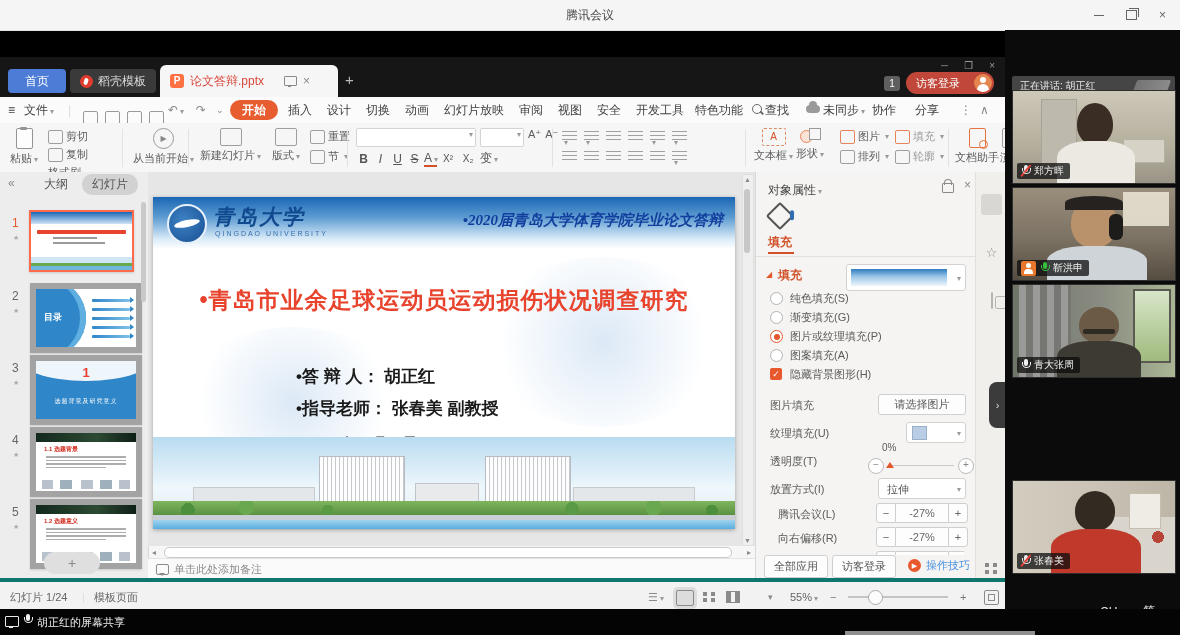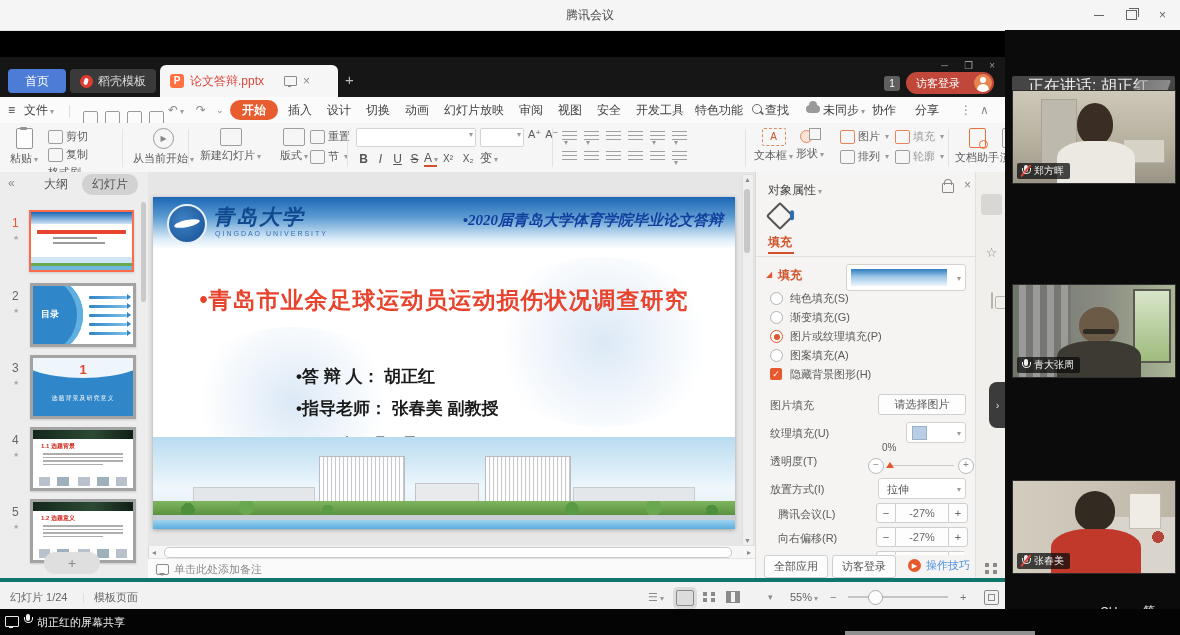--- a/index.html
+++ b/index.html
@@ -64,21 +64,21 @@
   .shapeic{width:20px;height:16px;position:relative}
   .shapeic::before{content:"";position:absolute;left:0;top:2px;width:11px;height:11px;border:1.5px solid #e8845a;border-radius:50%;background:#fbe3d6}
   .shapeic::after{content:"";position:absolute;left:9px;top:0;width:10px;height:10px;border:1.5px solid #9a9a9a;background:#f6f6f6}
   .docass{width:15px;height:18px;border:1px solid #e8733f;border-radius:2px;position:relative}
   .docass::after{content:"";position:absolute;right:-3px;bottom:-2px;width:7px;height:7px;border-radius:50%;border:1.5px solid #e8733f}
   
   #sidebar{left:0;top:115px;width:148px;height:406px;background:#ededed;border-right:1px solid #d9d9d9}
   .sb-chev{position:absolute;left:8px;top:4px;color:#8a8a8a;font-size:12px}
   #sb-outline{position:absolute;left:44px;top:4px;font-size:12px;color:#555}
   #sb-slides{position:absolute;left:82px;top:2px;font-size:12px;color:#555;background:#d2d2d2;border-radius:10px;padding:2px 10px}
-  .thumb{position:absolute;left:30px;width:100px;height:58px;background:#fff;border:3px solid #a3a3a3;box-shadow:0 1px 2px rgba(0,0,0,.15);overflow:hidden}
+  .thumb{position:absolute;left:30px;width:100px;height:58px;background:#fff;border:6px solid #a3a3a3;box-shadow:0 1px 2px rgba(0,0,0,.15);overflow:hidden}
   .thumb.sel{border:2px solid #ff6b4a;left:29px;width:101px}
   .tnum{position:absolute;left:12px;font-size:12px;color:#666}
   .tnum.sel{color:#e8582d}
   .tstar{position:absolute;left:13px;font-size:7px;color:#a8a8a8}
   .mini-band{height:12px;background:linear-gradient(180deg,#1a67b5,#cfe4f5)}
   .mini-red{margin:6px 6px 0;height:4px;background:#e8432d;border-radius:1px}
   .mini-line{margin:3px 22px 0;height:2px;background:#9a9a9a}
   .mini-photo{position:absolute;bottom:0;left:0;right:0;height:13px;background:linear-gradient(180deg,#cfe6f4 0 45%,#6aa84f 45% 70%,#6fb6dd 70%)}
   .toc-circle{position:absolute;left:-18px;top:-8px;width:68px;height:74px;border-radius:50%;background:#2f86c8;box-shadow:inset -6px 0 0 #5fb0e0}
   .toc-txt{position:absolute;left:8px;top:22px;color:#fff;font-size:9px;font-weight:bold}
@@ -188,21 +188,21 @@
   .ovl-sq{position:relative;width:11px;height:11px;border:1.5px solid #b8b4ae;margin:4px;border-radius:2px}
   .ovl-sq::after{content:"";position:absolute;left:3px;top:3px;width:11px;height:11px;border:1.5px solid #b8b4ae;border-radius:2px;background:#f0efec}
   .grid88{position:absolute;left:8px;width:14px;height:13px;background:
     radial-gradient(circle at 3px 3px,#8a8a8a 0 2.4px,transparent 2.4px),
     radial-gradient(circle at 11px 3px,#8a8a8a 0 2.4px,transparent 2.4px),
     radial-gradient(circle at 3px 10px,#8a8a8a 0 2.4px,transparent 2.4px),
     radial-gradient(circle at 11px 10px,#8a8a8a 0 2.4px,transparent 2.4px)}
   #collapse-tab{left:989px;top:325px;width:17px;height:46px;background:#3b3b3b;border-radius:8px 0 0 8px;color:#ddd;font-size:11px;text-align:center;line-height:46px}
   
   #videos{left:1005px;top:30px;width:175px;height:605px;background:#0b0b0b}
-  #speakbar{position:absolute;left:7px;top:46px;width:163px;height:20px;background:rgba(75,75,75,.9);border-radius:2px;color:#ececec;font-size:16px;line-height:20px;padding-left:16px;box-sizing:border-box}
+  #speakbar{position:absolute;left:7px;top:46px;width:163px;height:20px;background:rgba(75,75,75,.9);border-radius:2px;color:#ececec;font-size:10px;line-height:20px;padding-left:8px;box-sizing:border-box}
   #speakbar .blur{position:absolute;right:6px;top:4px;width:34px;height:12px;background:linear-gradient(90deg,#9a9a9a,#c5c5c5);opacity:.55;border-radius:2px;transform:skewX(-20deg)}
   .tile{position:absolute;left:7px;width:162px;height:92px;background:#3b82f6;border:1px solid #2e2e2e;overflow:hidden}
   .tile.speaking{border:2px solid #21b351;left:6px;width:163px}
   .scene{position:absolute;inset:0}
   .head{position:absolute;border-radius:50% 50% 46% 46%}
   .body{position:absolute;border-radius:40% 40% 0 0}
   .nametag{position:absolute;left:4px;bottom:4px;height:16px;background:rgba(12,12,12,.75);border-radius:2px;display:flex;align-items:center;gap:4px;padding:0 6px 0 4px}
   .nametag .nm{font-size:10px;color:#f2f2f2;white-space:nowrap}
   .micw{position:relative;width:9px;height:12px;flex:none}
   .micw::before{content:"";position:absolute;left:3px;top:0;width:3.5px;height:6.5px;background:currentColor;border-radius:2px}
@@ -313,21 +313,21 @@
     <div class="rgdiv" style="left:122px"></div>
     <div class="abs vstack" style="left:133px;top:5px">
       <span class="playc">▶</span>
       <span class="rlabel dd">从当前开始</span>
     </div>
     <div class="rgdiv" style="left:188px"></div>
     <div class="abs vstack" style="left:200px;top:5px">
       <span class="ric" style="width:20px;height:16px"></span>
       <span class="rlabel dd">新建幻灯片</span>
     </div>
-    <div class="abs vstack" style="left:280px;top:5px">
+    <div class="abs vstack" style="left:272px;top:5px">
       <span class="ric" style="width:20px;height:16px"></span>
       <span class="rlabel dd">版式</span>
     </div>
     <div class="abs" style="left:310px;top:6px;display:flex;flex-direction:column;gap:5px">
       <span class="rsm">
           <span class="ric"></span>
           <span class="rlabel">重置</span>
         </span>
       <span class="rsm dd">
           <span class="ric"></span>
@@ -625,20 +625,34 @@
       <div class="body" style="left:44px;top:50px;width:78px;height:42px;background:#ece9e2"></div>
     </div>
     <div class="nametag">
       <span class="micw mic-mute">
           <span class="slash"></span>
         </span>
       <span class="nm">郑方晖</span>
     </div>
   </div>
 
+  <div class="tile" style="top:157px">
+    <div class="scene" style="background:linear-gradient(180deg,#9a8e7c 0%,#7c7263 55%,#554d41 100%)">
+      <div class="abs" style="right:6px;top:4px;width:46px;height:34px;background:#e7e1d2;opacity:.9"></div>
+      <div class="head" style="left:58px;top:10px;width:46px;height:50px;background:#b9916b"></div>
+      <div class="abs" style="left:52px;top:8px;width:58px;height:14px;border-radius:50% 50% 0 0;background:#262220"></div>
+      <div class="abs" style="left:96px;top:26px;width:14px;height:26px;border-radius:6px;background:#1e1c1a"></div>
+      <div class="body" style="left:34px;top:58px;width:100px;height:36px;background:#cfd4d8"></div>
+    </div>
+    <div class="nametag">
+      <span class="presbadge"></span>
+      <span class="micw mic-green"></span>
+      <span class="nm">靳洪申</span>
+    </div>
+  </div>
 
   <div class="tile" style="top:254px">
     <div class="scene" style="background:linear-gradient(90deg,#6f7468 0%,#8a8c82 55%,#a9b694 100%)">
       <div class="abs" style="left:6px;top:0;width:52px;height:92px;background:repeating-linear-gradient(90deg,#9a9a98 0 7px,#767672 7px 14px)"></div>
       <div class="abs" style="right:4px;top:4px;width:34px;height:70px;background:linear-gradient(180deg,#d8e6c9,#9fba7d);border:2px solid #5a5a52"></div>
       <div class="head" style="left:66px;top:22px;width:40px;height:36px;background:#6b5a46"></div>
       <div class="abs" style="left:70px;top:44px;width:32px;height:5px;background:#2e2a24;border-radius:2px"></div>
       <div class="body" style="left:44px;top:56px;width:84px;height:38px;background:#3d3a33"></div>
     </div>
     <div class="nametag">

